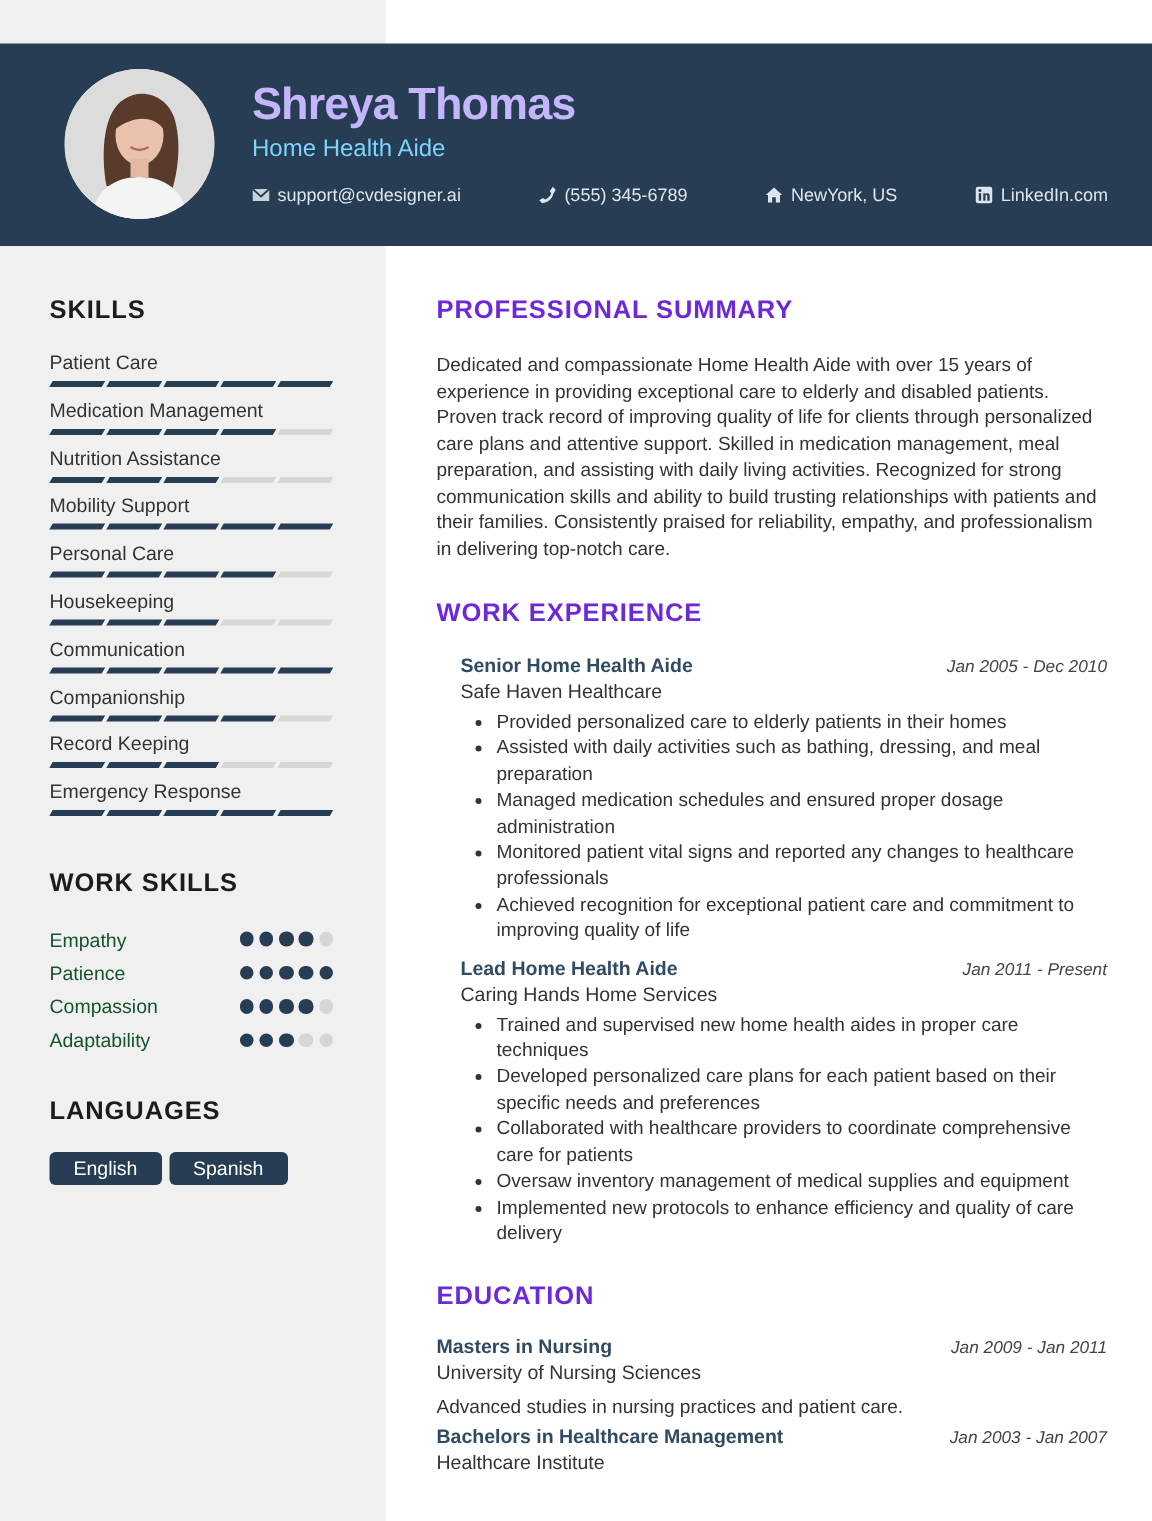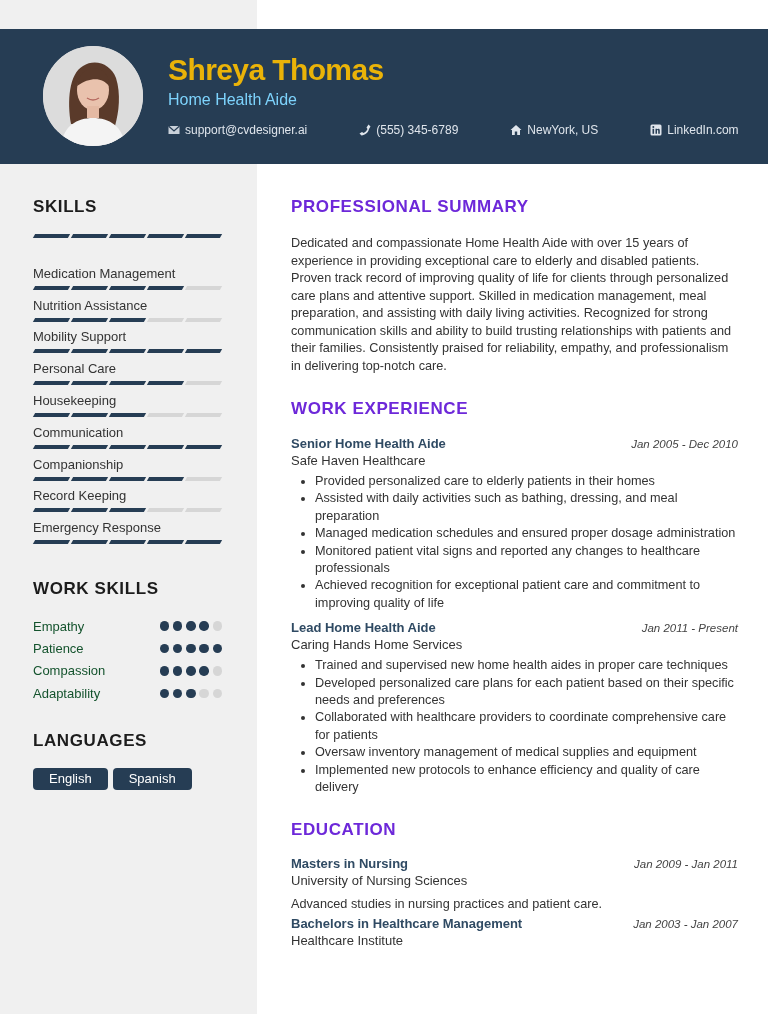--- a/index.html
+++ b/index.html
@@ -4,21 +4,21 @@
   <style>
     * { box-sizing: border-box; margin: 0; padding: 0; }
     html, body { width: 768px; height: 1014px; overflow: hidden; background: #ffffff; }
     body { font-family: "Liberation Sans", "DejaVu Sans", sans-serif; color: #2b2b2b; position: relative; }
 
     .sidebar-bg { position: absolute; left: 0; top: 0; width: 257px; height: 1014px; background: #f0f0f0; }
 
     .header { position: absolute; left: 0; top: 29px; width: 768px; height: 135px; background: #263d54; }
     .avatar { position: absolute; left: 43px; top: 17px; width: 100px; height: 100px; border-radius: 50%; background: #dcdcdc; overflow: hidden; }
     .avatar svg { width: 100%; height: 100%; display: block; }
-    .name { position: absolute; left: 168px; top: 24px; font-size: 30px; font-weight: bold; color: #eab308; letter-spacing: -0.6px; }
+    .name { position: absolute; left: 168px; top: 24px; font-size: 30px; font-weight: bold; color: #c4b5fd; letter-spacing: -0.6px; }
     .job-title { position: absolute; left: 168px; top: 62px; font-size: 16px; color: #7dd3fc; }
     .contact-row { position: absolute; left: 168px; top: 94px; display: flex; align-items: center; font-size: 12px; color: #dfe5ec; gap: 36px; }
     .contact-item { display: flex; align-items: center; margin-right: 16px; }
     .contact-item .ic { width: 12px; height: 12px; margin-right: 5px; display: inline-block; }
     .contact-item .ic svg { width: 12px; height: 12px; display: block; }
 
     .side { position: absolute; left: 33px; top: 197px; width: 195px; }
     .side-title { font-size: 17px; font-weight: bold; color: #1c1c1c; letter-spacing: 0.6px; }
     .skills-list { margin-top: 17px; }
     .skill { height: 31.8px; }
@@ -36,21 +36,21 @@
     .dot.on { background: #263d54; }
 
     .lang-title { margin-top: 26px; }
     .langs { display: flex; margin-top: 17px; }
     .lang { background: #263d54; color: #ffffff; font-size: 13px; padding: 3px 16px; border-radius: 4px; margin-right: 5px; line-height: 16px; }
 
     .main { position: absolute; left: 291px; top: 197px; width: 447px; }
     .sec-title { font-size: 17px; font-weight: bold; color: #6d28d9; letter-spacing: 0.6px; }
     .summary { margin-top: 18px; font-size: 12.7px; line-height: 17.5px; color: #333; }
     .work-title { margin-top: 24px; }
-    .entry { margin-top: 17px; }
+    .entry { margin-top: 17px; margin-left: 16px; }
     .entry + .entry { margin-top: 8px; }
     .entry-head { display: flex; justify-content: space-between; align-items: baseline; }
     .entry-role { font-size: 13px; font-weight: bold; color: #2f4a63; }
     .entry-dates { font-size: 11.5px; font-style: italic; color: #444; }
     .entry-org { font-size: 13px; color: #333; margin-top: 2px; }
     .bullets { margin-top: 5px; padding-left: 24px; }
     .bullets li { font-size: 12.7px; line-height: 17.4px; color: #333; }
     .edu-title { margin-top: 23px; }
     .edu-entry { margin-top: 16px; }
     .edu-entry + .edu-entry { margin-top: 5px; }
@@ -112,20 +112,21 @@
       </span>
       <span>LinkedIn.com</span>
     </div>
   </div>
 </div>
 
 <div class="side">
   <div class="side-title">SKILLS</div>
   <div class="skills-list" id="skills-list">
       <div class="skill">
+        <div class="skill-name">Patient Care</div>
         <div class="bars">
           <div class="bar on"></div>
           <div class="bar on"></div>
           <div class="bar on"></div>
           <div class="bar on"></div>
           <div class="bar on"></div>
         </div>
       </div>
       <div class="skill">
         <div class="skill-name">Medication Management</div>

